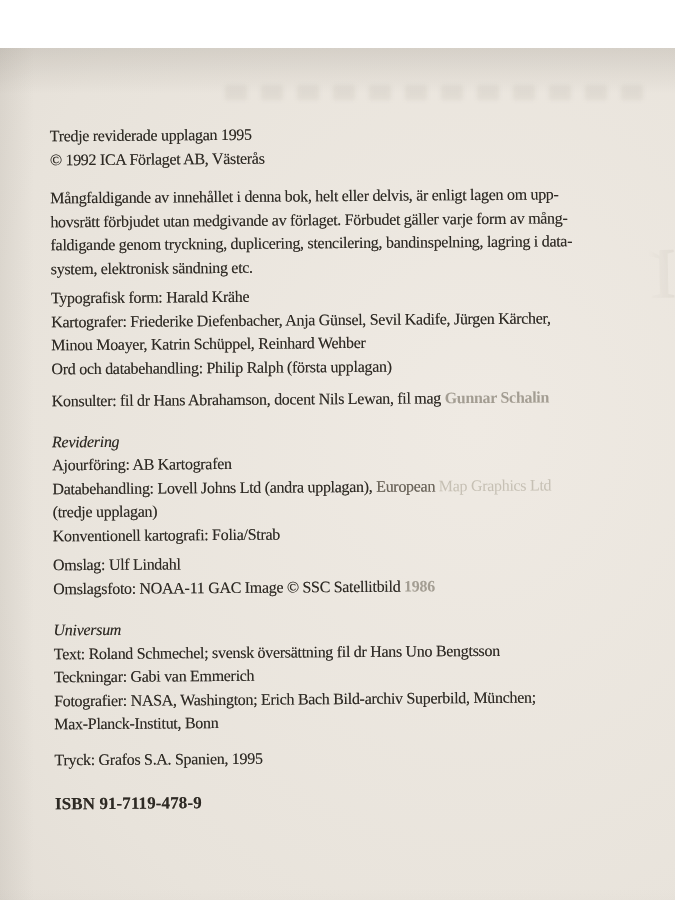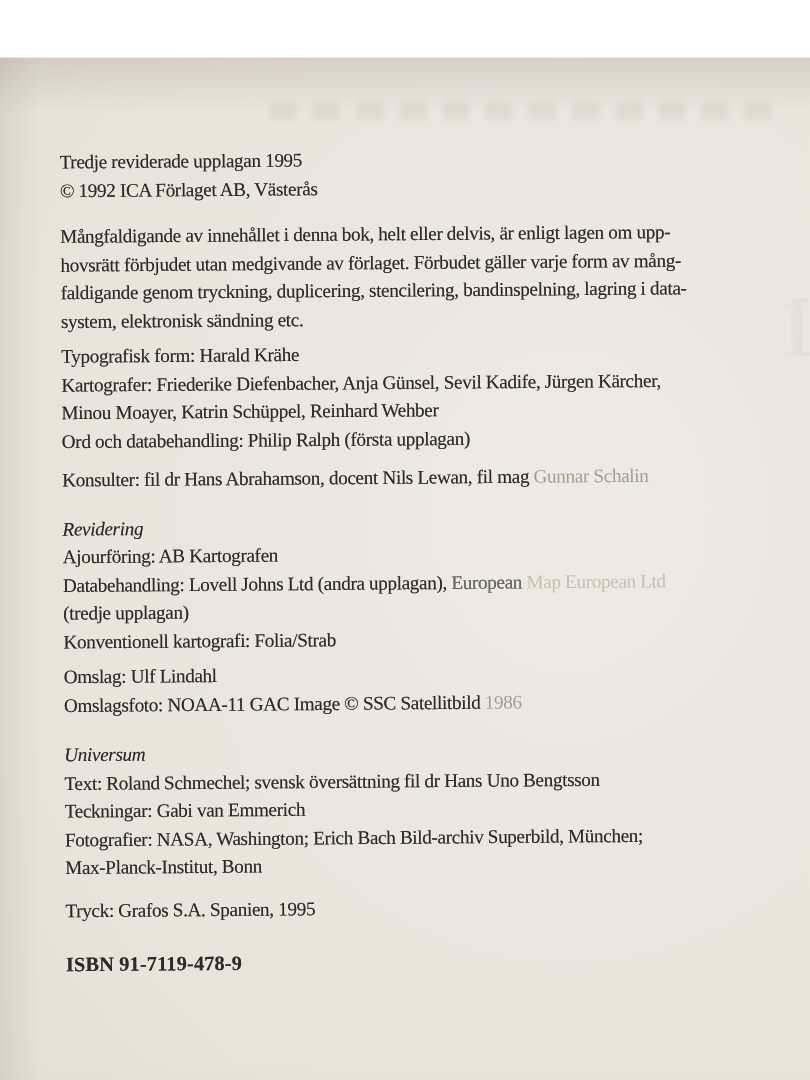--- a/index.html
+++ b/index.html
@@ -55,21 +55,21 @@
   .group{margin:0;}
   .g-edition{margin-bottom:15px;}
   .g-notice{margin-bottom:6px;}
   .g-credits{margin-bottom:9px;}
   .g-consult{margin-bottom:17px;}
   .g-revision{margin-bottom:6px;}
   .g-cover{margin-bottom:18px;}
   .g-universum{margin-bottom:12px;}
   .g-print{margin-bottom:21px;}
   .italic{font-style:italic;}
-  .faded{color:#a39d92;text-shadow:none;}
+  .faded{color:#a39d92;text-shadow:none;font-weight:bold;}
   .semi-faded{color:#6e675c;text-align:right;}
   .very-faded{color:#c6c0b4;text-shadow:none;}
   .isbn{font-weight:bold;font-size:17px;letter-spacing:0.1px;}
 </style>
 </head>
 <body>
 
 <div class="page-photo">
 
   <div class="ghost ghost-2">för</div>
@@ -96,21 +96,21 @@
       <div class="line">Ord och databehandling: Philip Ralph (första upplagan)</div>
     </div>
 
     <div class="group g-consult">
       <div class="line"><span>Konsulter: fil dr Hans Abrahamson, docent Nils Lewan, fil mag </span><span class="faded">Gunnar Schalin</span></div>
     </div>
 
     <div class="group g-revision">
       <div class="line italic">Revidering</div>
       <div class="line">Ajourföring: AB Kartografen</div>
-      <div class="line"><span>Databehandling: Lovell Johns Ltd (andra upplagan), </span><span class="semi-faded">European </span><span class="very-faded">Map European Ltd</span></div>
+      <div class="line"><span>Databehandling: Lovell Johns Ltd (andra upplagan), </span><span class="semi-faded">European </span><span class="very-faded">Map Graphics Ltd</span></div>
       <div class="line">(tredje upplagan)</div>
       <div class="line">Konventionell kartografi: Folia/Strab</div>
     </div>
 
     <div class="group g-cover">
       <div class="line">Omslag: Ulf Lindahl</div>
       <div class="line"><span>Omslagsfoto: NOAA-11 GAC Image © SSC Satellitbild </span><span class="faded">1986</span></div>
     </div>
 
     <div class="group g-universum">

